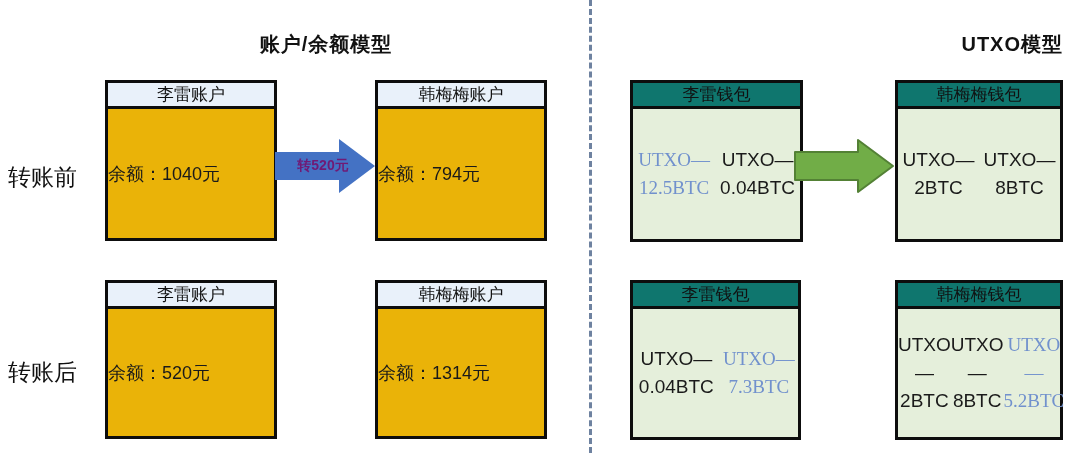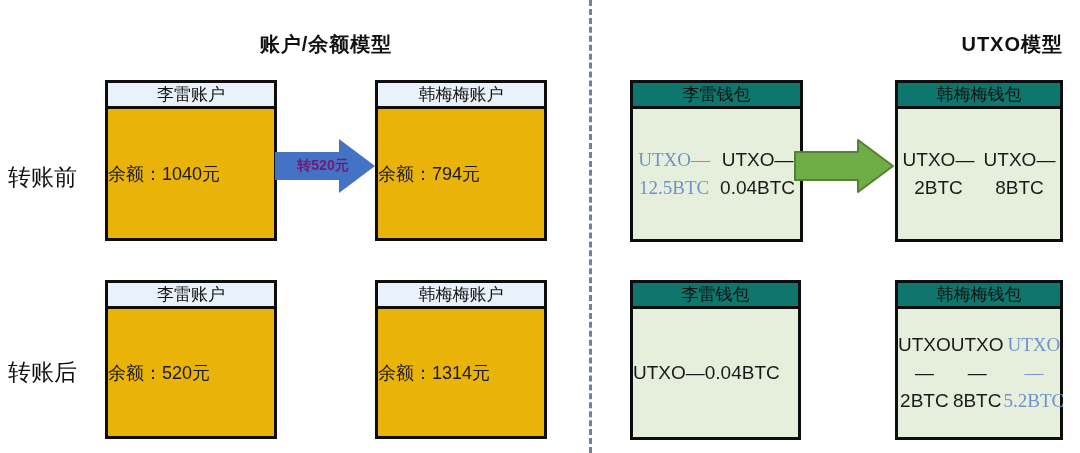--- a/index.html
+++ b/index.html
@@ -118,20 +118,21 @@
     <div class="body">
       <span>UTXO—2BTC</span>
       <span>UTXO—8BTC</span>
     </div>
   </div>
 
   <div class="box green" style="left:630px;top:280px;width:171px;height:160px;">
     <div class="hdr">李雷钱包</div>
     <div class="body">
       <span>UTXO—0.04BTC</span>
+      <span class="hl">UTXO—7.3BTC</span>
     </div>
   </div>
 
   <div class="box green" style="left:895px;top:280px;width:168px;height:160px;">
     <div class="hdr">韩梅梅钱包</div>
     <div class="body">
       <span>UTXO—2BTC</span>
       <span>UTXO—8BTC</span>
       <span class="hl">UTXO—5.2BTC</span>
     </div>

